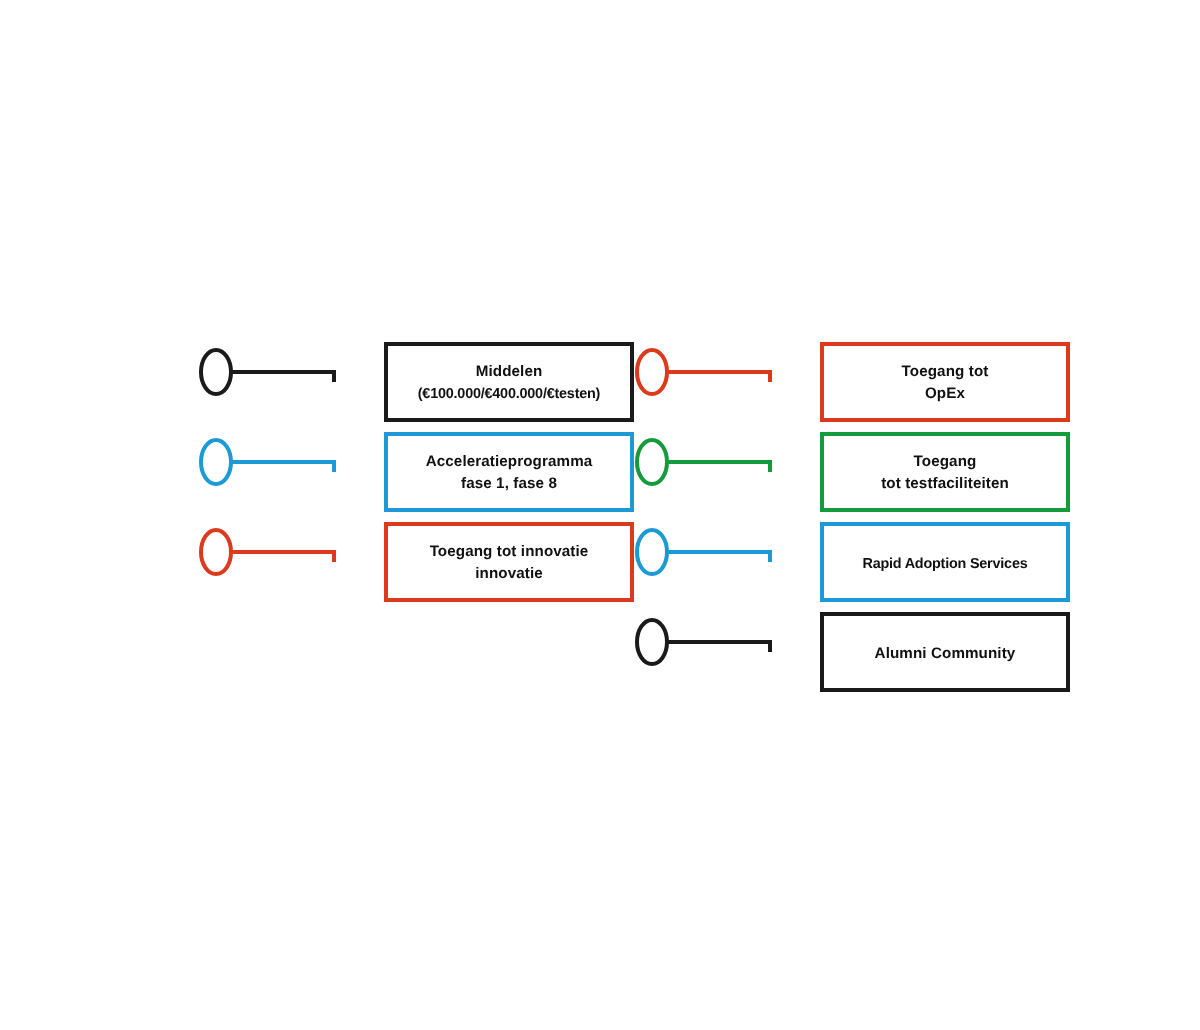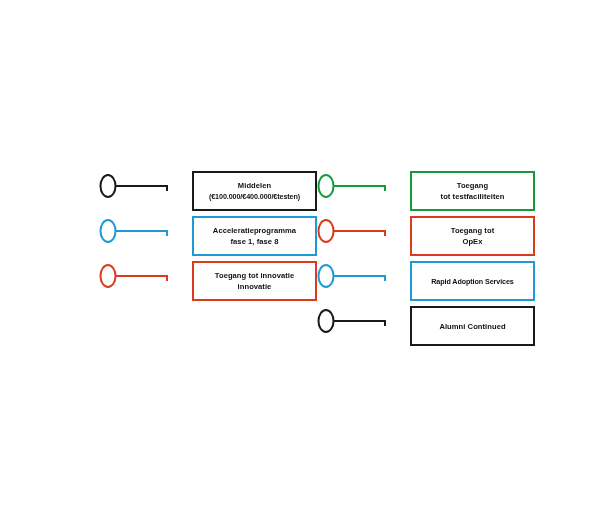--- a/index.html
+++ b/index.html
@@ -104,51 +104,51 @@
         </svg>
         <div class="node-box" style="border-color: rgb(220, 58, 28);">
           <div class="node-line">Toegang tot innovatie</div>
           <div class="node-line">innovatie</div>
         </div>
       </div>
     </div>
   <div class="column" id="column-right">
       <div class="row">
         <svg class="connector-svg" viewBox="0 0 195 42">
+          <ellipse cx="10" cy="16" rx="7.5" ry="11" fill="none" stroke="#dc3a1c" stroke-width="2"></ellipse>
+          <path d="M18 16 H69 V21" fill="none" stroke="#dc3a1c" stroke-width="2"></path>
+        </svg>
+        <div class="node-box" style="border-color: rgb(220, 58, 28);">
+          <div class="node-line">Toegang tot</div>
+          <div class="node-line">OpEx</div>
+        </div>
+      </div>
+      <div class="row">
+        <svg class="connector-svg" viewBox="0 0 195 42">
           <ellipse cx="10" cy="16" rx="7.5" ry="11" fill="none" stroke="#159b3c" stroke-width="2"></ellipse>
           <path d="M18 16 H69 V21" fill="none" stroke="#159b3c" stroke-width="2"></path>
         </svg>
         <div class="node-box" style="border-color: rgb(21, 155, 60);">
           <div class="node-line">Toegang</div>
           <div class="node-line">tot testfaciliteiten</div>
-        </div>
-      </div>
-      <div class="row">
-        <svg class="connector-svg" viewBox="0 0 195 42">
-          <ellipse cx="10" cy="16" rx="7.5" ry="11" fill="none" stroke="#dc3a1c" stroke-width="2"></ellipse>
-          <path d="M18 16 H69 V21" fill="none" stroke="#dc3a1c" stroke-width="2"></path>
-        </svg>
-        <div class="node-box" style="border-color: rgb(220, 58, 28);">
-          <div class="node-line">Toegang tot</div>
-          <div class="node-line">OpEx</div>
         </div>
       </div>
       <div class="row">
         <svg class="connector-svg" viewBox="0 0 195 42">
           <ellipse cx="10" cy="16" rx="7.5" ry="11" fill="none" stroke="#1c9ad6" stroke-width="2"></ellipse>
           <path d="M18 16 H69 V21" fill="none" stroke="#1c9ad6" stroke-width="2"></path>
         </svg>
         <div class="node-box" style="border-color: rgb(28, 154, 214);">
           <div class="node-line small">Rapid Adoption Services</div>
         </div>
       </div>
       <div class="row">
         <svg class="connector-svg" viewBox="0 0 195 42">
           <ellipse cx="10" cy="16" rx="7.5" ry="11" fill="none" stroke="#1a1a1a" stroke-width="2"></ellipse>
           <path d="M18 16 H69 V21" fill="none" stroke="#1a1a1a" stroke-width="2"></path>
         </svg>
         <div class="node-box" style="border-color: rgb(26, 26, 26);">
-          <div class="node-line">Alumni Continued</div>
+          <div class="node-line">Alumni Community</div>
         </div>
       </div>
     </div>
 
 </div>
 
 </body></html>

